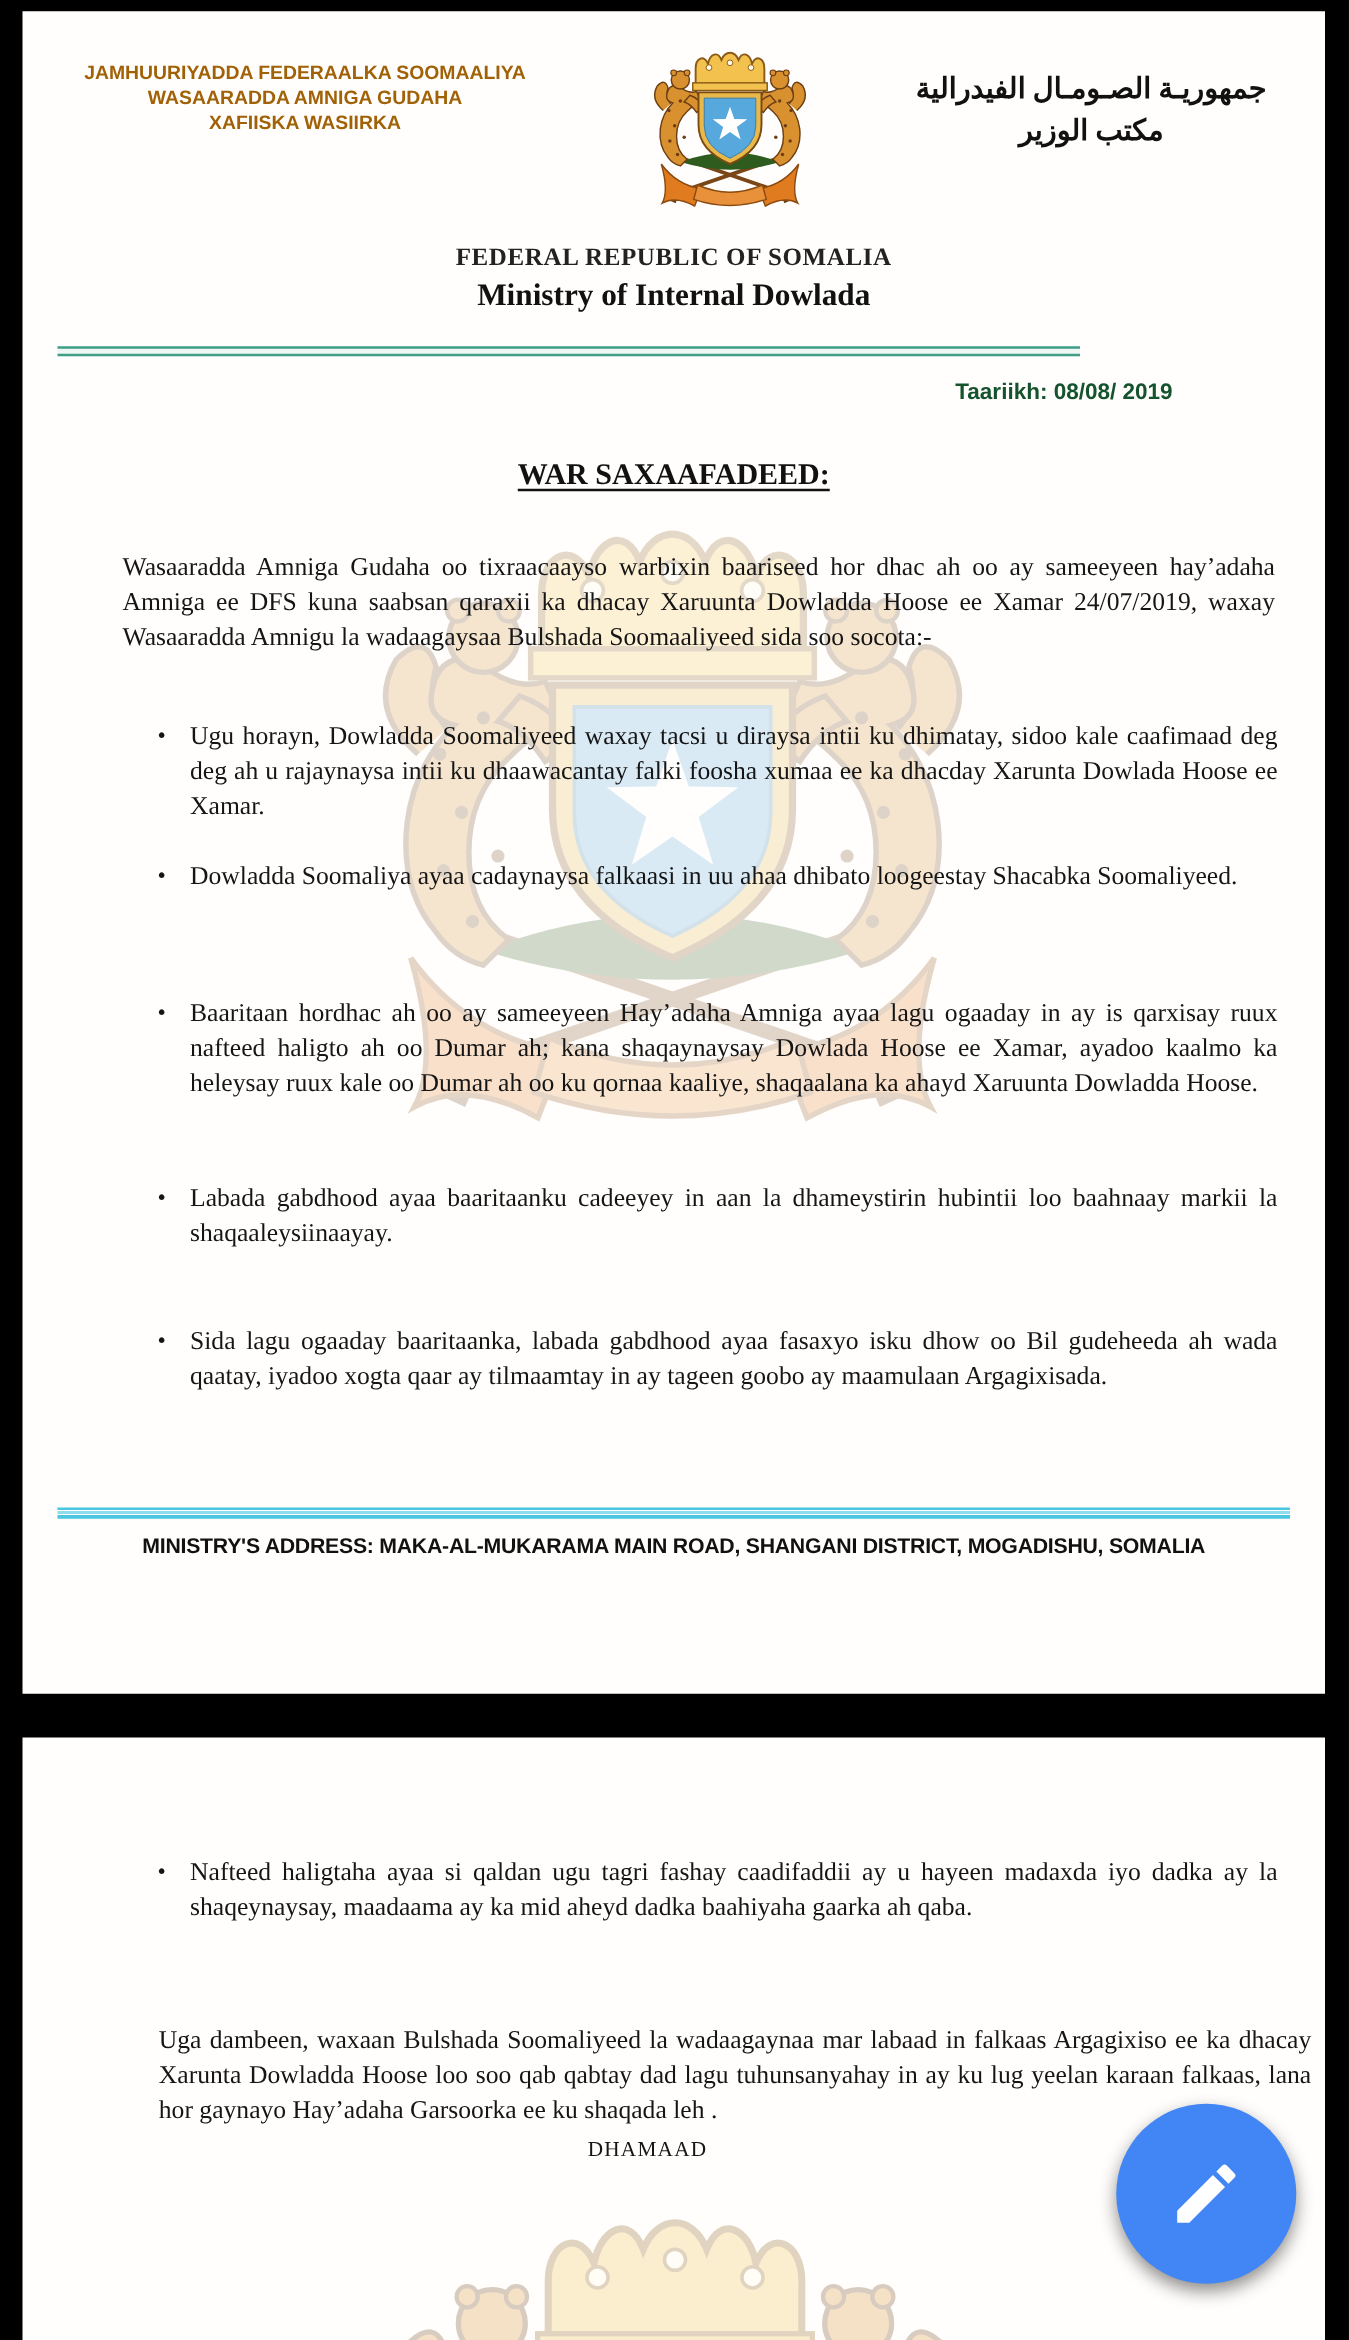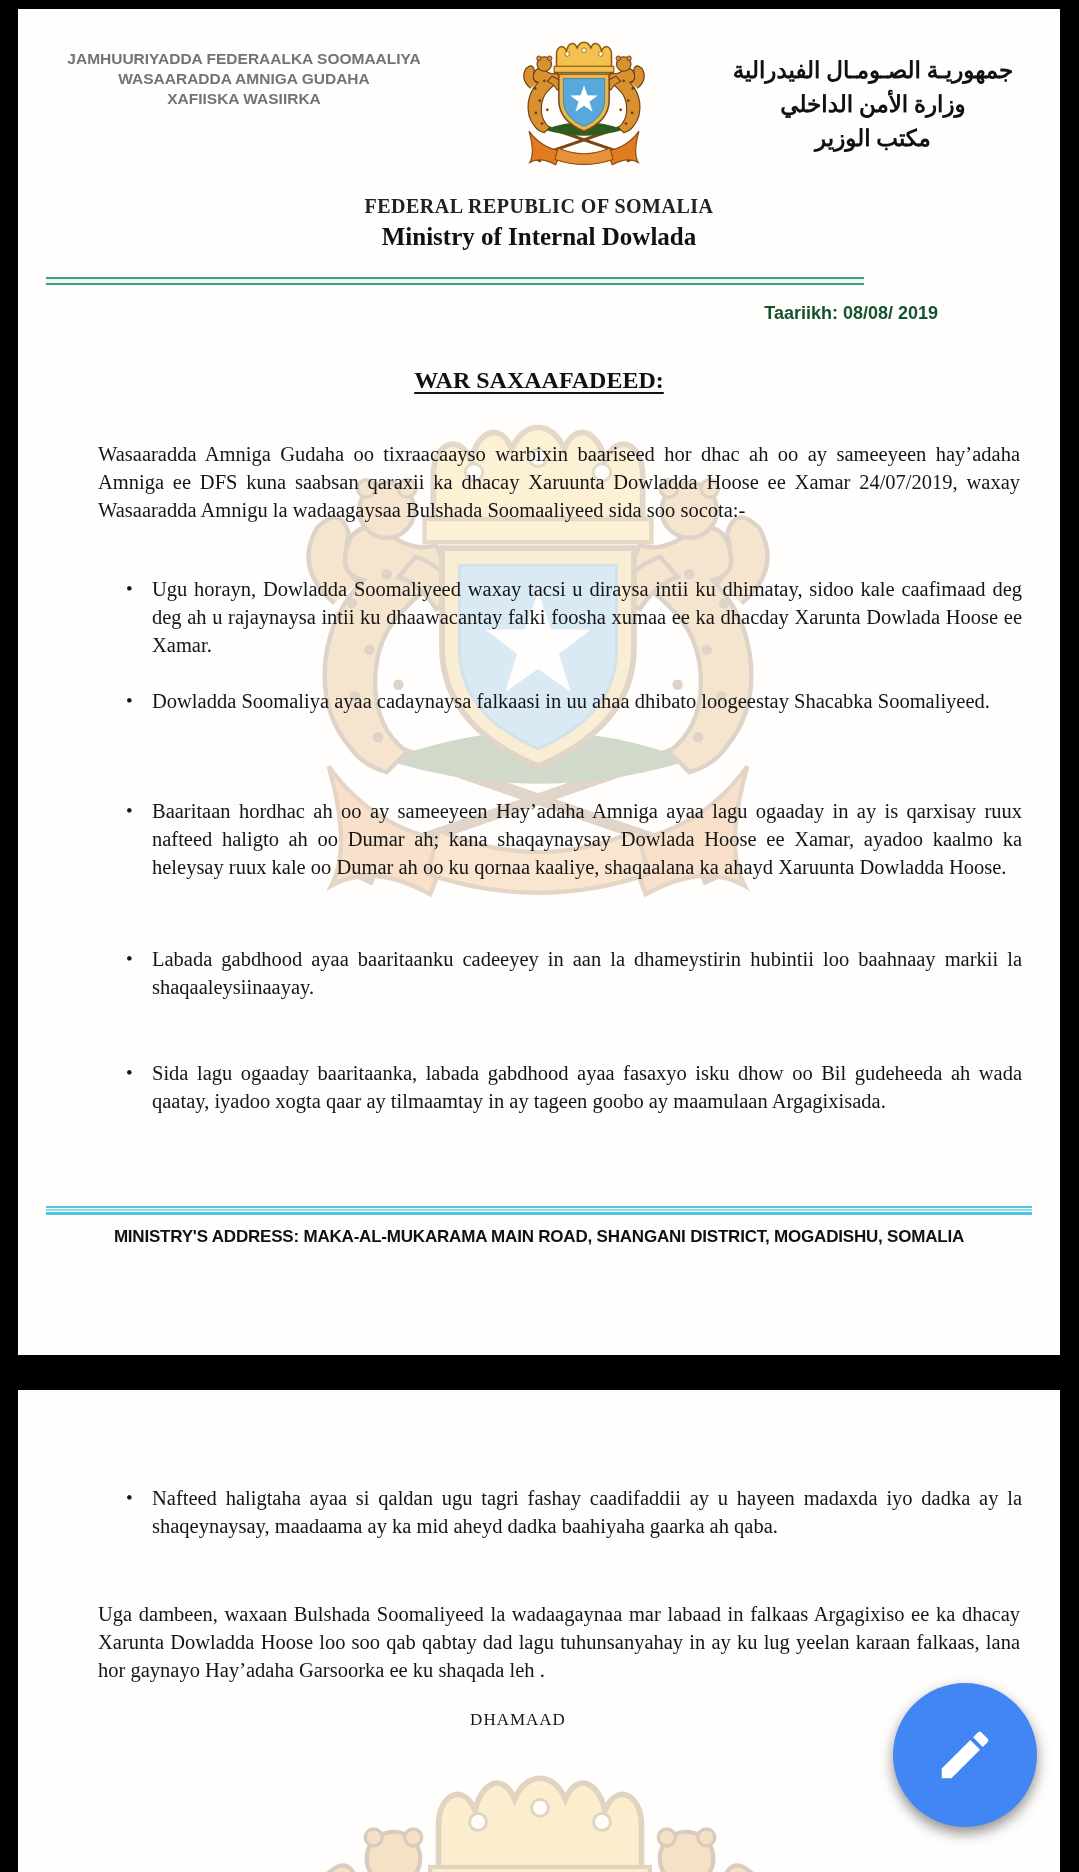--- a/index.html
+++ b/index.html
@@ -4,21 +4,21 @@
 <style>
   html,body{margin:0;padding:0;background:#000;}
   .screen{position:relative;width:1079px;height:1872px;background:#000;overflow:hidden;
           font-family:"Liberation Serif", serif;color:#1a1a1a;}
   .page{position:absolute;left:18px;width:1042px;background:#fffefc;overflow:hidden;}
   .page1{top:9px;height:1346px;}
   .page2{top:1390px;height:482px;}
 
   
   .hdr-left{position:absolute;left:40px;top:40px;width:372px;text-align:center;
-            font-family:"Liberation Sans",sans-serif;font-weight:bold;font-size:15.5px;line-height:20px;color:#737373;}
+            font-family:"Liberation Sans",sans-serif;font-weight:bold;font-size:15.5px;line-height:20px;color:#a16207;}
   .hdr-emblem{position:absolute;left:482px;top:18px;width:168px;height:158px;}
   .hdr-arabic{position:absolute;left:672px;top:45px;width:366px;text-align:center;direction:rtl;
               font-weight:bold;font-size:23px;line-height:34px;color:#111;}
   .country-title{position:absolute;left:0;top:186px;width:100%;text-align:center;
                  font-weight:bold;font-size:20px;letter-spacing:.5px;color:#222;}
   .ministry-title{position:absolute;left:0;top:214px;width:100%;text-align:center;
                   font-weight:bold;font-size:25px;color:#111;}
   .rule-green{position:absolute;left:28px;top:268px;width:818px;height:4px;
               border-top:2px solid #3f9e85;border-bottom:2px solid #3f9e85;background:#eef7f4;}
   .date-line{position:absolute;right:122px;top:294px;font-family:"Liberation Sans",sans-serif;
@@ -114,21 +114,20 @@
       <div>WASAARADDA AMNIGA GUDAHA</div>
       <div>XAFIISKA WASIIRKA</div>
     </div>
 
     <svg class="hdr-emblem" viewBox="0 0 220 170">
         <use href="#coa"></use>
       </svg>
 
     <div class="hdr-arabic">
       <div>جمهوريـة الصـومـال الفيدرالية</div>
-      <div>وزارة الأمن الداخلي</div>
       <div>مكتب الوزير</div>
     </div>
 
     <div class="country-title">FEDERAL REPUBLIC OF SOMALIA</div>
     <div class="ministry-title">Ministry of Internal Dowlada</div>
 
     <div class="rule-green"></div>
 
     <div class="date-line">Taariikh: 08/08/ 2019</div>
 
@@ -164,21 +163,21 @@
   <div class="page page2">
     <svg class="wm2" viewBox="0 0 220 170">
         <use href="#coa"></use>
       </svg>
 
     <div class="bullet" style="top:94px;">
       <span class="marker">•</span>
       <span class="btxt">Nafteed haligtaha ayaa si qaldan ugu tagri fashay caadifaddii ay u hayeen madaxda iyo dadka ay la shaqeynaysay, maadaama ay ka mid aheyd dadka baahiyaha gaarka ah qaba.</span>
     </div>
 
-    <div class="para" style="top:210px;">Uga dambeen, waxaan Bulshada Soomaliyeed la wadaagaynaa mar labaad in falkaas Argagixiso  ee ka dhacay Xarunta Dowladda Hoose loo soo qab qabtay  dad lagu tuhunsanyahay in ay ku lug yeelan karaan falkaas, lana hor gaynayo Hay’adaha Garsoorka ee ku shaqada leh .</div>
+    <div class="para" style="top:228px;margin-left:29px;">Uga dambeen, waxaan Bulshada Soomaliyeed la wadaagaynaa mar labaad in falkaas Argagixiso  ee ka dhacay Xarunta Dowladda Hoose loo soo qab qabtay  dad lagu tuhunsanyahay in ay ku lug yeelan karaan falkaas, lana hor gaynayo Hay’adaha Garsoorka ee ku shaqada leh .</div>
 
     <div class="end-label">DHAMAAD</div>
   </div>
 
   <div class="fab">
     <svg viewBox="0 0 24 24">
       <path fill="#ffffff" d="M3 17.25V21h3.75L17.81 9.94l-3.75-3.75L3 17.25zM20.71 7.04a.9959.9959 0 0 0 0-1.41l-2.34-2.34a.9959.9959 0 0 0-1.41 0l-1.83 1.83 3.75 3.75 1.83-1.83z"></path>
     </svg>
   </div>
 

